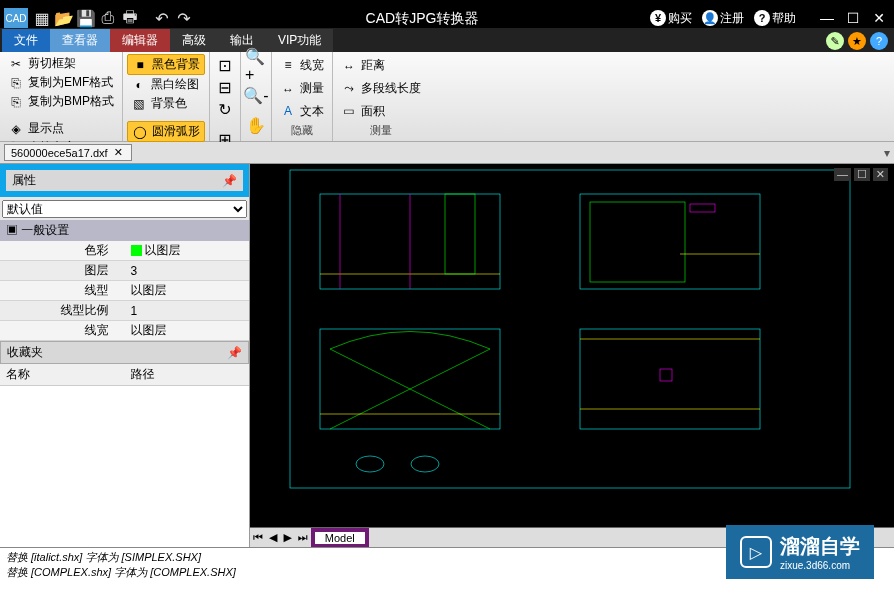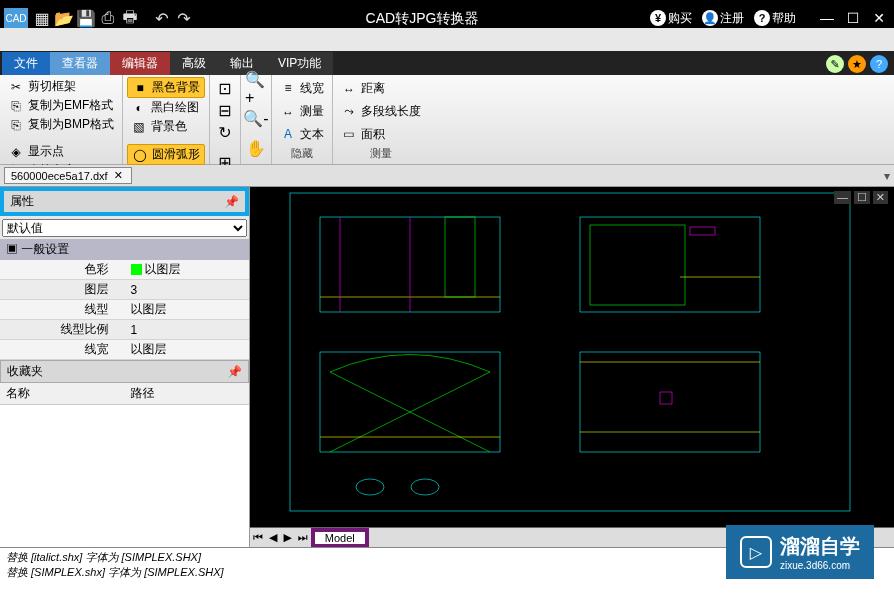--- a/index.html
+++ b/index.html
@@ -12,21 +12,21 @@
     .title-bar .qat-icon { width: 20px; height: 20px; display:flex; align-items:center; justify-content:center; color:#ddd; cursor:pointer; }
     .title-bar .qat-sep { width:8px; }
     .title-bar .app-title { flex: 1; text-align: center; font-size: 14px; }
     .title-bar .right-btns { display: flex; align-items: center; gap: 10px; font-size: 12px; }
     .title-bar .right-btns .btn { display:flex; align-items:center; gap:2px; cursor:pointer; }
     .title-bar .right-btns .circle-icon { width:16px; height:16px; background:#fff; color:#000; border-radius:50%; display:inline-flex; align-items:center; justify-content:center; font-size:11px; font-weight:bold; }
     .title-bar .win-controls { display:flex; gap:4px; margin-left:10px; }
     .title-bar .win-controls span { width:22px; height:20px; display:flex; align-items:center; justify-content:center; cursor:pointer; font-size:14px; }
     
     
-    .tab-bar { height: 24px; background: #222; display: flex; align-items: flex-end; padding-left:2px;margin-top:23px; }
+    .tab-bar { height: 24px; background: #222; display: flex; align-items: flex-end; padding-left:2px; }
     .tab-bar .tab { padding: 3px 12px; font-size: 12px; color: #fff; cursor: pointer; background:#333; }
     .tab-bar .tab.file { background: #1c6bbf; }
     .tab-bar .tab.active { background: #5a9bd5; }
     .tab-bar .tab.editor { background: #a63333; }
     .tab-bar .right-tab-icons { margin-left:auto; display:flex; gap:4px; padding:2px 6px; }
     .tab-bar .right-tab-icons span { width:18px; height:18px; border-radius:50%; display:inline-flex; align-items:center; justify-content:center; font-size:11px; cursor:pointer; }
     .tab-bar .ri1 { background:#cfa; }
     .tab-bar .ri2 { background:#f90; }
     .tab-bar .ri3 { background:#4af; color:#fff; }
     
@@ -44,21 +44,21 @@
     
     
     .doc-tab-bar { height: 22px; background:#e0e0e0; border-bottom:1px solid #999; display:flex; align-items:center; padding:0 4px; }
     .doc-tab { border:1px solid #888; background:#f5f5f5; padding:1px 6px; font-size:11px; display:flex; align-items:center; gap:4px; }
     .doc-tab .close-x { cursor:pointer; padding:0 2px; }
     .doc-tab-bar .doc-right { margin-left:auto; font-size:12px; color:#555; cursor:pointer; }
     
     
     .main-area { flex:1; display:flex; min-height:0; }
     .left-panel { width:250px; background:#e8e8e8; border-right:1px solid #999; display:flex; flex-direction:column; }
-    .panel-header { background:#d8d8d8; padding:2px 6px; font-size:12px; display:flex; align-items:center; border:4px solid #0ea5e9; }
+    .panel-header { background:#d8d8d8; padding:2px 6px; font-size:12px; display:flex; align-items:center; border:6px solid #0ea5e9; }
     .panel-header .pin { margin-left:auto; cursor:pointer; }
     .prop-select { margin:2px; }
     .prop-select select { width:100%; font-size:12px; }
     .prop-section { background:#b8b8c8; padding:2px 6px; font-size:12px; }
     .prop-row { display:flex; font-size:12px; border-bottom:1px solid #d4d4d4; background:#f4f4f4; }
     .prop-row:nth-child(even){ background:#ececec; }
     .prop-row .k { width:50%; padding:1px 6px; text-align:right; padding-right:16px; }
     .prop-row .v { width:50%; padding:1px 6px; display:flex; align-items:center; gap:3px; }
     .swatch { width:11px; height:11px; display:inline-block; }
     .fav-header { background:#d8d8d8; padding:2px 6px; font-size:12px; border:1px solid #aaa; display:flex; align-items:center; }
@@ -394,21 +394,21 @@
         <span>⏭</span>
       </div>
       <div class="mtab">Model</div>
     </div>
   </div>
 </div>
 
 <div class="cmd-area">
   <div class="cmd-body" id="cmd-lines">
       <div>替换 [italict.shx] 字体为 [SIMPLEX.SHX]</div>
-      <div>替换 [SIMPLEX.shx] 字体为 [SIMPLEX.SHX]</div>
+      <div>替换 [COMPLEX.shx] 字体为 [COMPLEX.SHX]</div>
     </div>
 </div>
 
 <div class="watermark">
   <div class="wm-icon">▷</div>
   <div>
     <span class="wm-text">溜溜自学</span>
     <span class="wm-sub">zixue.3d66.com</span>
   </div>
 </div>

